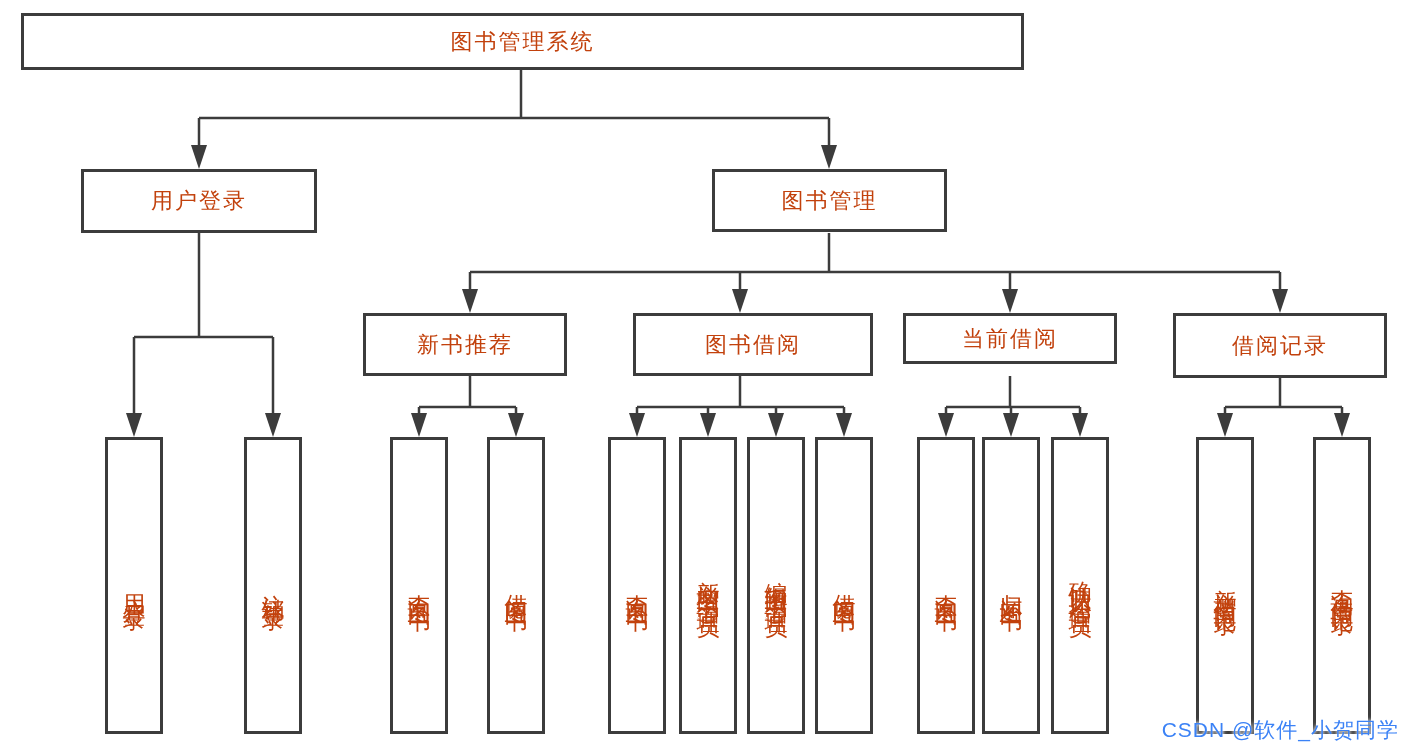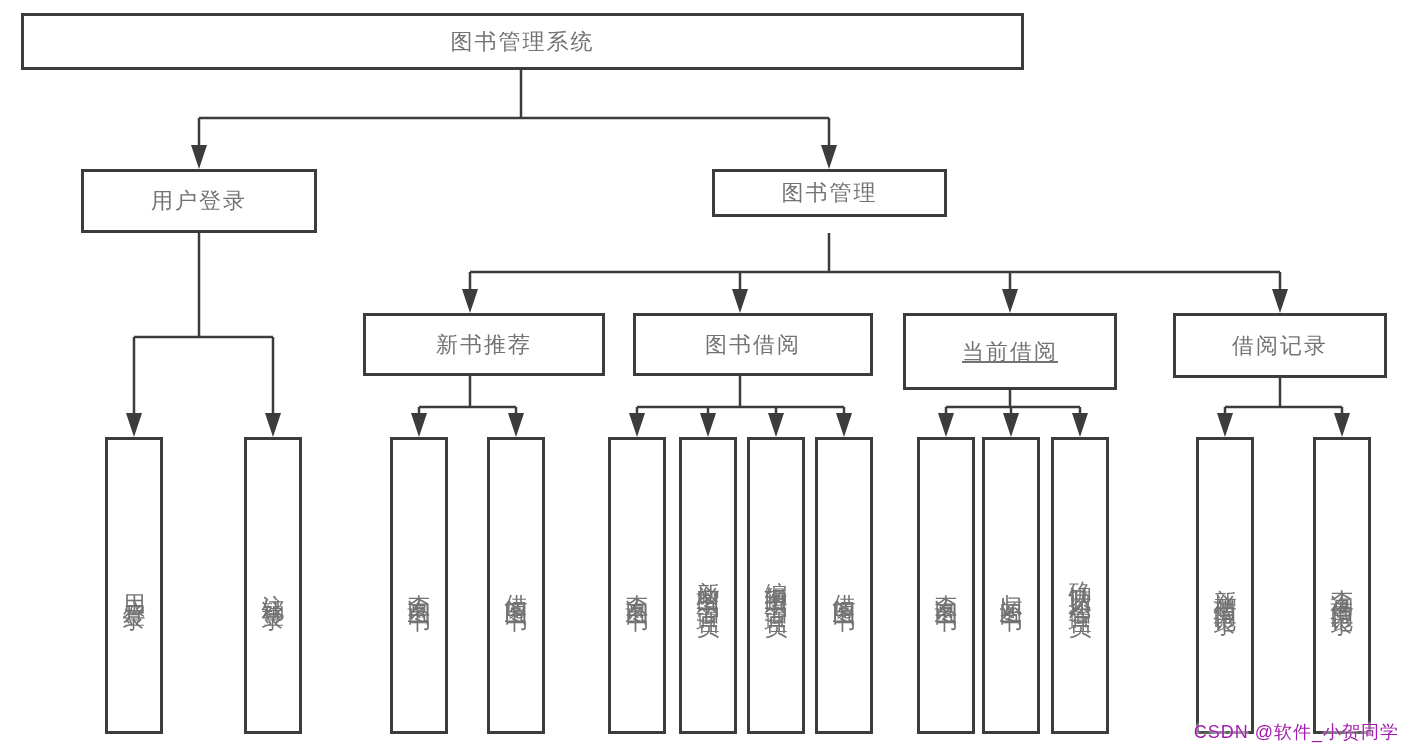--- a/index.html
+++ b/index.html
@@ -18,41 +18,41 @@
     pointer-events: none;
   }
   .node {
     position: absolute;
     box-sizing: border-box;
     border: 3px solid #3c3c3c;
     background: #ffffff;
     display: flex;
     align-items: center;
     justify-content: center;
-    color: #737373;
+    color: #c2410c;
   }
   .node .lbl {
     font-size: 22px;
     letter-spacing: 2px;
     white-space: nowrap;
   }
   .node.leaf .lbl {
     writing-mode: vertical-rl;
     text-orientation: mixed;
     font-size: 23px;
     letter-spacing: 5px;
     line-height: 1;
     white-space: normal;
   }
   .watermark {
     position: absolute;
     right: 6px;
     bottom: 3px;
-    font-size: 18px;
-    color: #a21caf;
+    font-size: 21px;
+    color: #3b82f6;
     letter-spacing: 1px;
     text-shadow: 0 0 3px #ffffff, 0 0 5px #ffffff;
     white-space: nowrap;
   }
 </style>
 </head>
 <body>
 
 <div class="stage">
 
@@ -101,31 +101,31 @@
       </g>
   </svg>
 
   <div class="node" style="left:21px; top:13px; width:1003px; height:57px;">
     <span class="lbl">图书管理系统</span>
   </div>
 
   <div class="node" style="left:81px; top:169px; width:236px; height:64px;">
     <span class="lbl">用户登录</span>
   </div>
-  <div class="node" style="left:712px; top:169px; width:235px; height:48px;">
+  <div class="node" style="left:712px; top:169px; width:235px; height:63px;">
     <span class="lbl">图书管理</span>
   </div>
 
-  <div class="node" style="left:363px; top:313px; width:242px; height:63px;">
+  <div class="node" style="left:363px; top:313px; width:204px; height:63px;">
     <span class="lbl">新书推荐</span>
   </div>
   <div class="node" style="left:633px; top:313px; width:240px; height:63px;">
     <span class="lbl">图书借阅</span>
   </div>
-  <div class="node" style="left:903px; top:313px; width:214px; height:77px;text-decoration:underline;">
+  <div class="node" style="left:903px; top:313px; width:214px; height:51px;">
     <span class="lbl">当前借阅</span>
   </div>
   <div class="node" style="left:1173px; top:313px; width:214px; height:65px;">
     <span class="lbl">借阅记录</span>
   </div>
 
   <div class="node leaf" style="left:105px; top:437px; width:58px; height:297px;">
     <span class="lbl">用户登录</span>
   </div>
   <div class="node leaf" style="left:244px; top:437px; width:58px; height:297px;">

